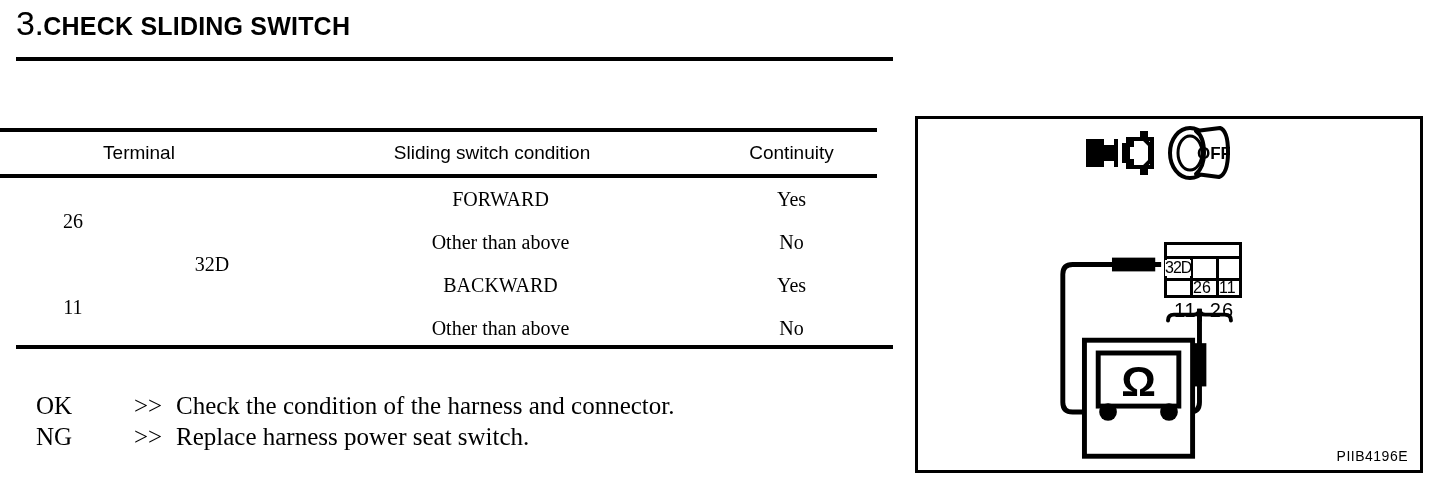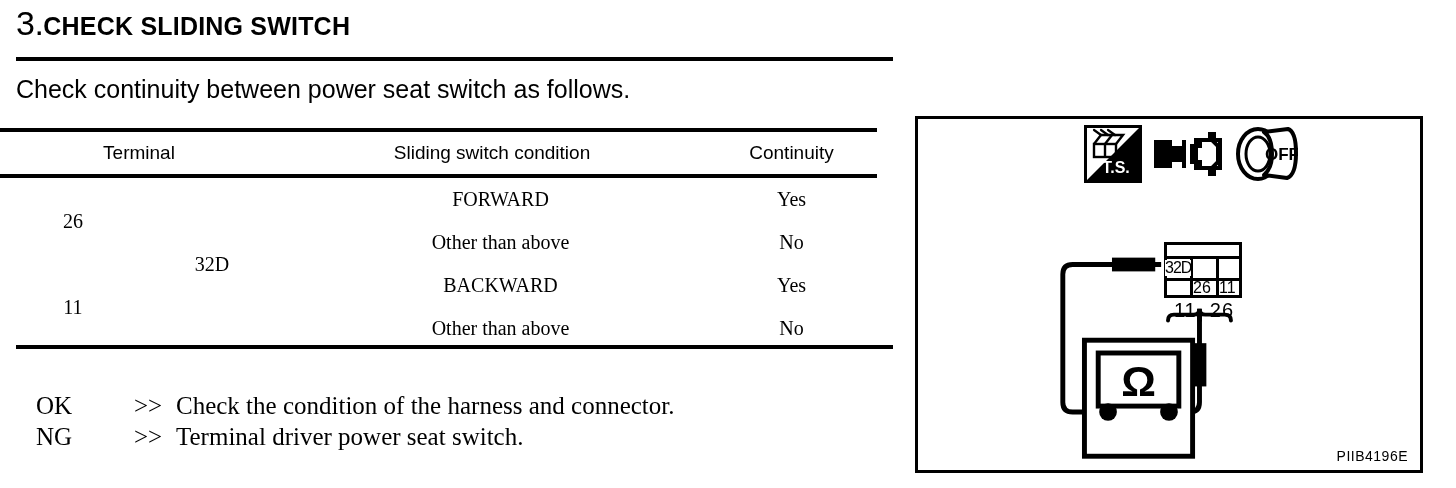--- a/index.html
+++ b/index.html
@@ -274,21 +274,20 @@
 
 <div id="left-column">
 
   <div id="step-heading">
     <span class="step-number">3.</span>
     <span class="step-title">CHECK SLIDING SWITCH</span>
   </div>
 
   <div class="rule" id="rule-under-heading"></div>
 
-  <div id="intro-text">Check continuity between power seat switch as follows.</div>
 
   <table id="continuity-table">
     <colgroup>
       <col class="col-term-a">
       <col class="col-term-b">
       <col class="col-cond">
       <col class="col-cont">
     </colgroup>
     <thead>
       <tr>
@@ -342,45 +341,28 @@
     </tbody>
   </table>
 
   <div id="table-bottom-rule"></div>
 
 
   <div class="okng-row" id="okng-row-ok">
     <span class="okng-key">OK</span><span class="okng-arrow">&gt;&gt;</span><span>Check the condition of the harness and connector.</span>
   </div>
   <div class="okng-row" id="okng-row-ng">
-    <span class="okng-key">NG</span><span class="okng-arrow">&gt;&gt;</span><span>Terminal driver power seat switch.</span>
+    <span class="okng-key">NG</span><span class="okng-arrow">&gt;&gt;</span><span>Replace harness power seat switch.</span>
   </div>
 </div>
 
 <div id="illustration-panel">
 
   <div id="icon-row">
 
-    <div class="icon-ts">
-      <svg width="52" height="52" viewBox="0 0 52 52">
-        <polygon points="52,0 52,52 0,52" fill="#000"></polygon>
-        <g fill="none" stroke="#000" stroke-width="2.4">
-          <rect x="7" y="16" width="22" height="13"></rect>
-          <line x1="18" y1="16" x2="18" y2="29"></line>
-          <path d="M7,16 L14,7 L36,7 L29,16"></path>
-          <line x1="18" y1="16" x2="25" y2="7"></line>
-        </g>
-        <g stroke="#000" stroke-width="2.2" stroke-linecap="round">
-          <line x1="14" y1="7" x2="7" y2="2"></line>
-          <line x1="21" y1="7" x2="14" y2="2"></line>
-          <line x1="28" y1="7" x2="21" y2="2"></line>
-        </g>
-        <text x="29" y="45" font-family="Liberation Sans, sans-serif" font-size="16" font-weight="bold" fill="#fff" text-anchor="middle">T.S.</text>
-      </svg>
-    </div>
 
     <div class="icon-connector-dc">
       <svg width="72" height="44" viewBox="0 0 72 44">
         <path d="M2,8 L20,8 L20,14 L30,14 L30,8 L34,8 L34,36 L30,36 L30,30 L20,30 L20,36 L2,36 Z" fill="#000"></path>
         <path d="M44,8 L58,8 L58,2 L62,2 L62,8 L68,8 L68,36 L62,36 L62,42 L58,42 L58,36 L44,36 Z" fill="none" stroke="#000" stroke-width="4" transform="translate(0,0)"></path>
         <path d="M40,14 L48,14 L48,8 L60,8 L66,14 L66,30 L60,36 L48,36 L48,30 L40,30 Z" fill="none" stroke="#000" stroke-width="4"></path>
       </svg>
     </div>
 
     <div class="icon-key-off">

